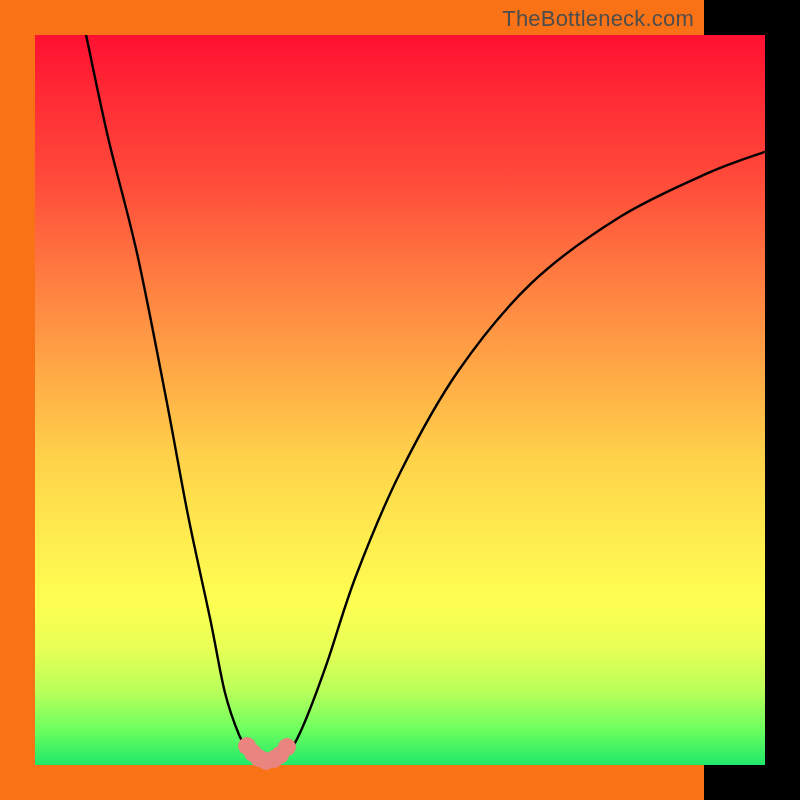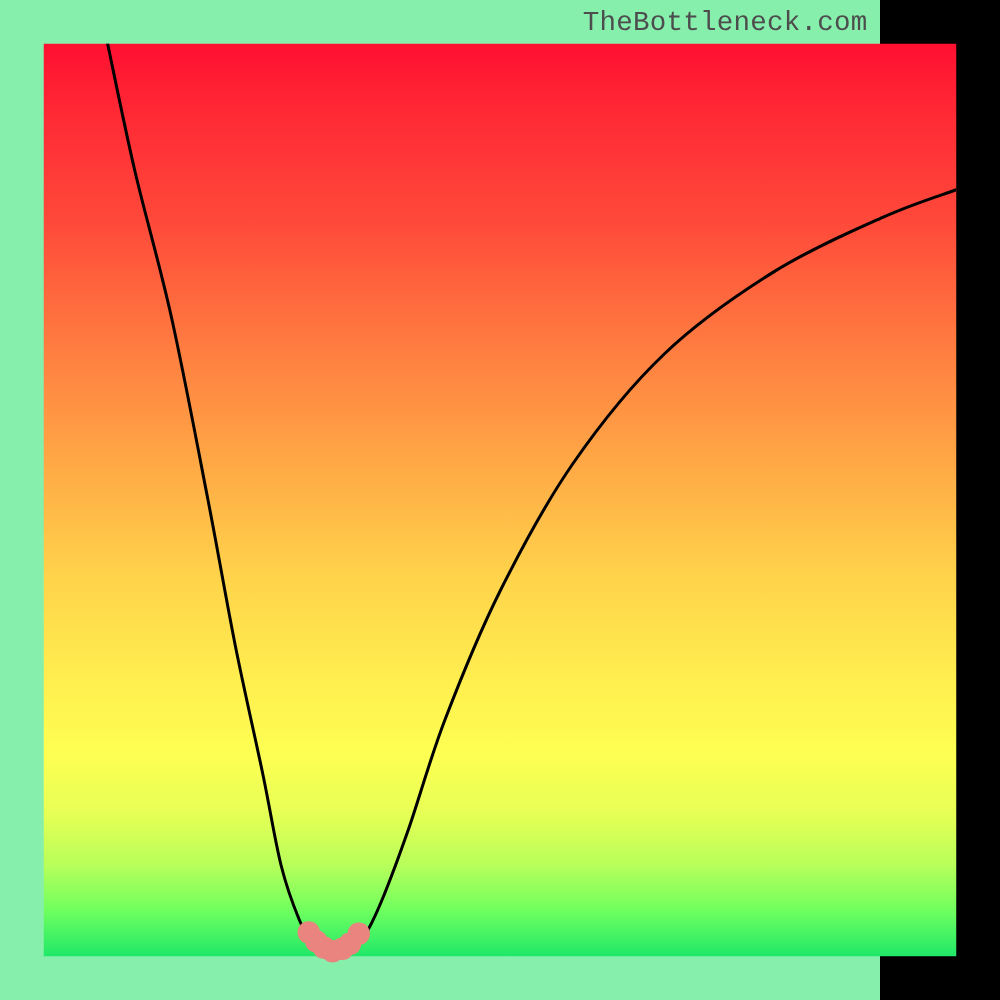--- a/index.html
+++ b/index.html
@@ -8,22 +8,21 @@
     width: 800px;
     height: 800px;
     background: #000;
     font-family: Arial, Helvetica, sans-serif;
     overflow: hidden;
   }
   .frame {
     position: absolute;
     left: 0; top: 0;
     width: 704px; height: 800px;
-    background: #86efac;
-    font-family: Liberation Mono, monospace;
+    background: #f97316;
   }
   .plot-area {
     position: absolute;
     left: 35px;
     top: 35px;
     width: 730px;
     height: 730px;
     
     background: linear-gradient(to bottom,
       #ff1030 0%,

